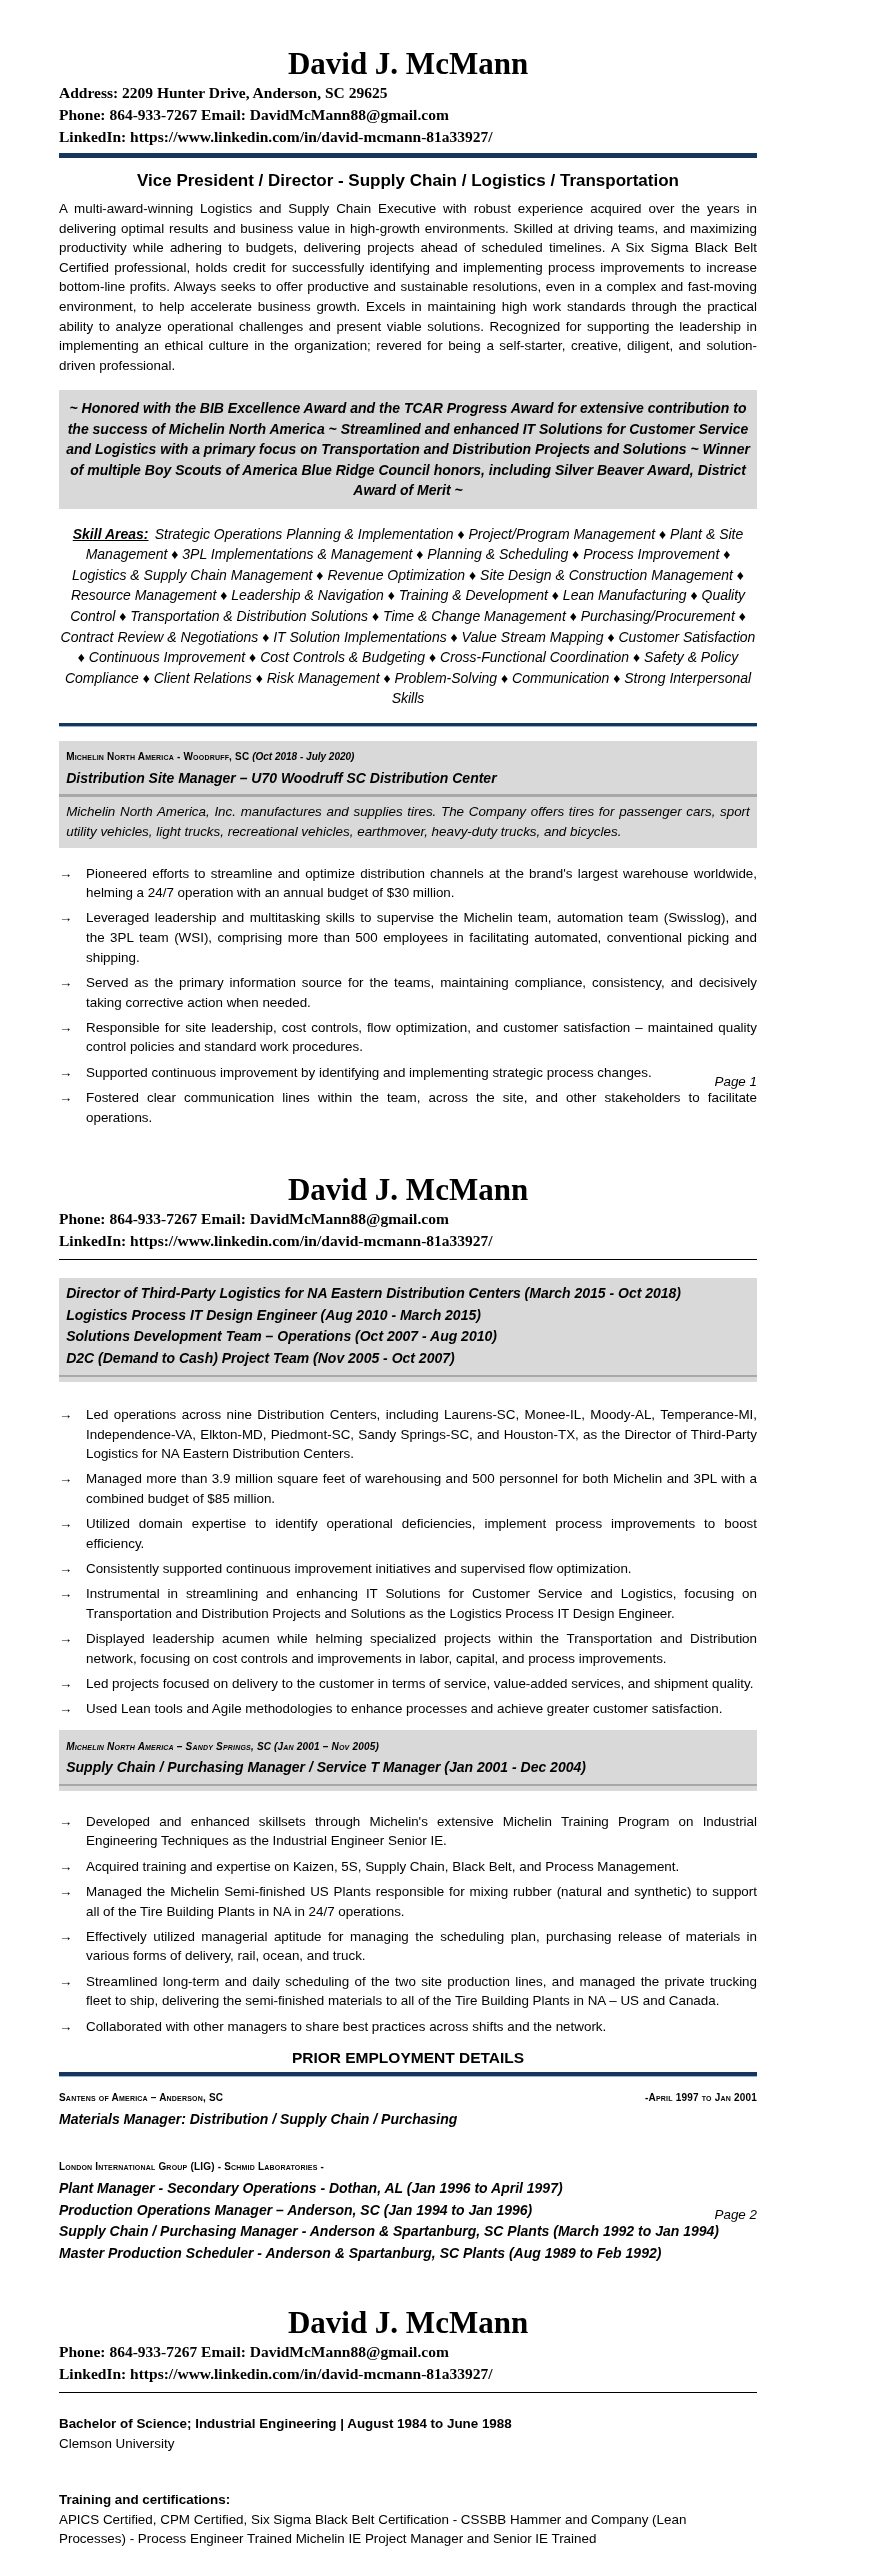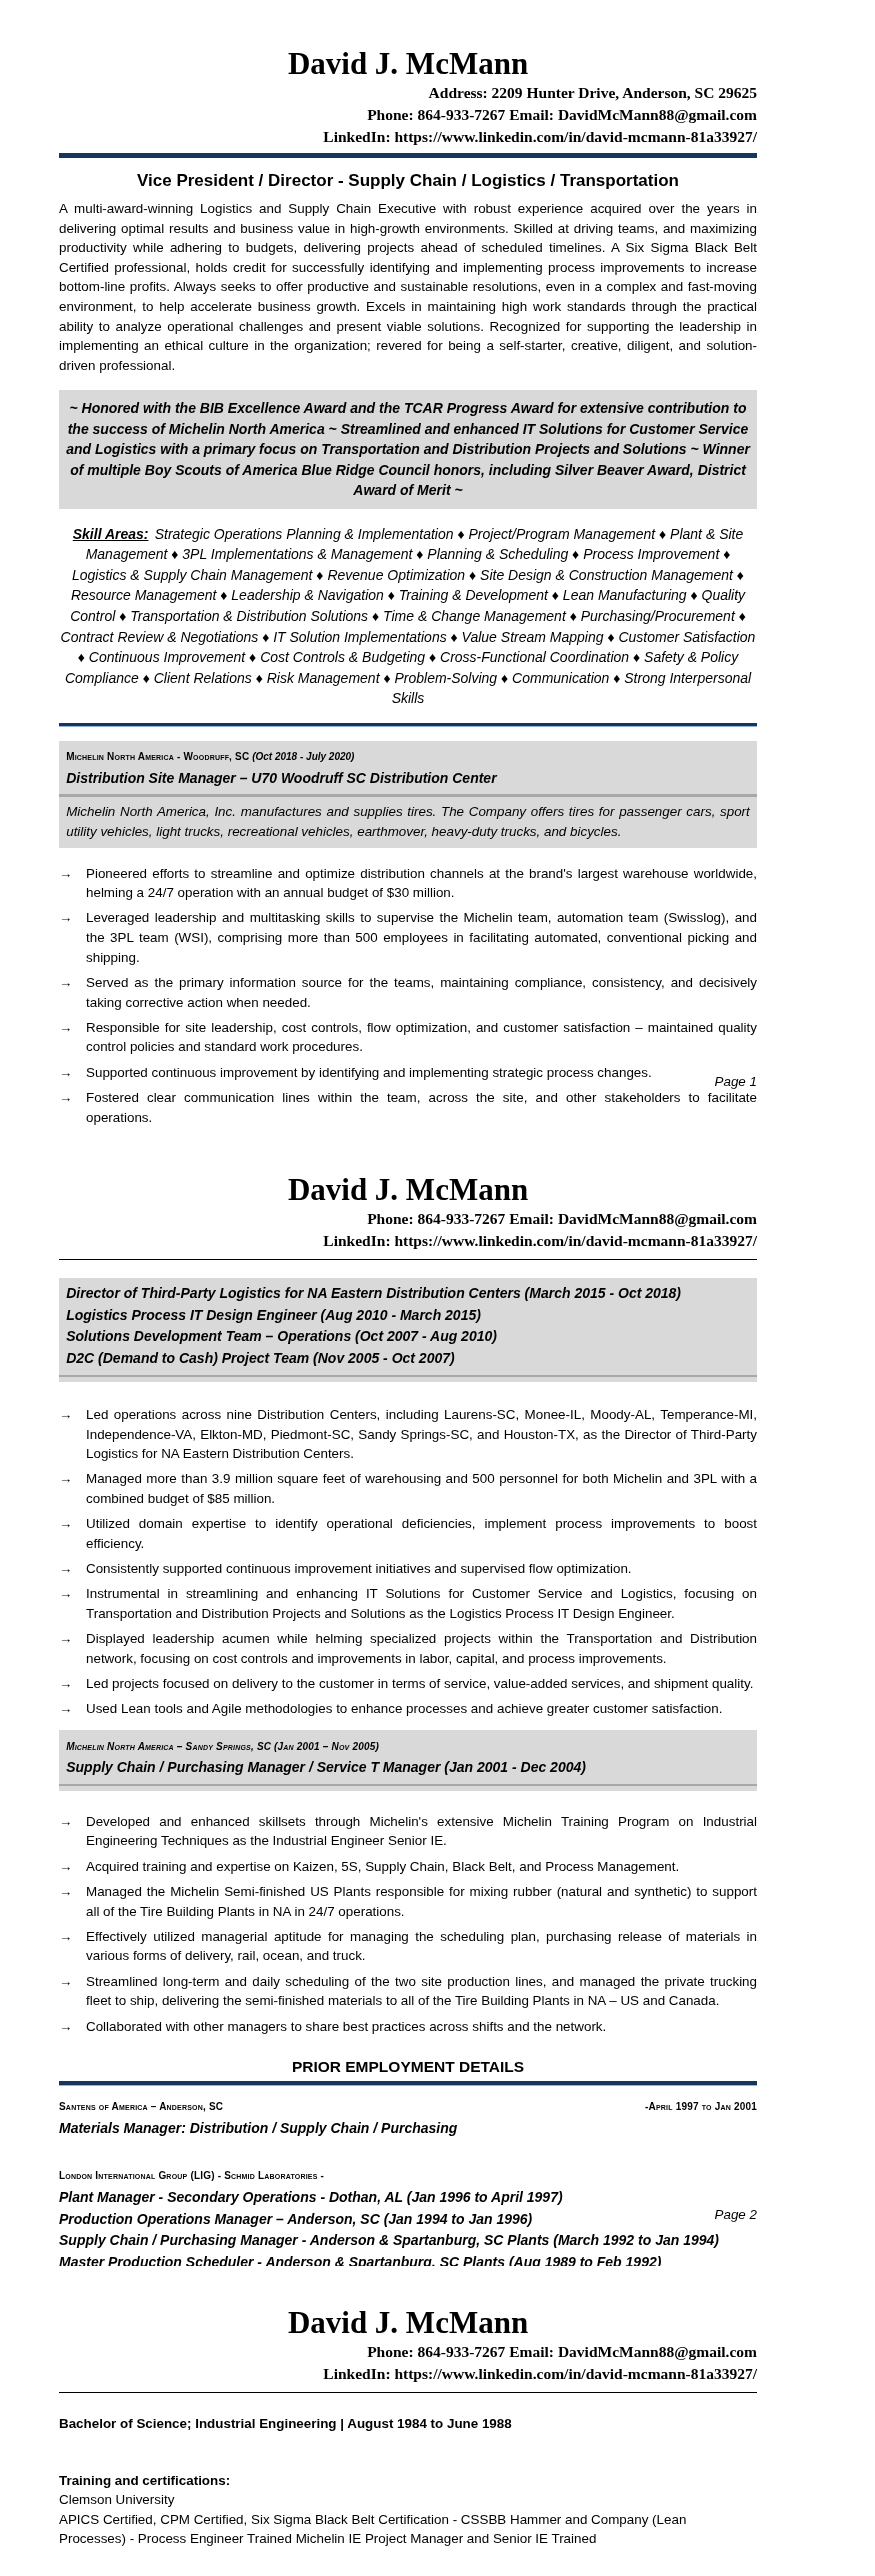--- a/index.html
+++ b/index.html
@@ -5,21 +5,21 @@
   html,body { margin:0; padding:0; background:#ffffff; }
   body { width:876px; font-family:"Liberation Sans", sans-serif; color:#000; }
   .page { width:816px; height:1133px; box-sizing:border-box; padding:0 59px;
           position:relative; overflow:hidden; background:#fff; }
   .p1 { padding-top:47px; } .p2 { padding-top:40px; } .p3 { padding-top:40px; }
 
   
   .name { font-family:"Liberation Serif", serif; font-weight:bold; font-size:31px;
           line-height:1.12; text-align:center; }
   .contact { font-family:"Liberation Serif", serif; font-weight:bold; font-size:15.5px;
-             line-height:1.42; text-align:right; }
+             line-height:1.42; text-align:left; }
   .rule { margin-top:5.2px; }
   .rule-navy-thick { height:4.6px; background:#17365d; }
   .rule-navy { height:3.6px; background:#17365d; border-bottom:1px solid #95b3d7; }
   .rule-black { height:1.5px; background:#000; margin-top:7.2px; }
 
   .role-title { font-weight:bold; font-size:17px; text-align:center; margin-top:13.4px; }
   .summary { font-size:13.4px; line-height:19.6px; text-align:justify; margin-top:8.2px; }
 
   .gray-box { background:#d9d9d9; margin-top:14.4px; padding:8.2px 4.1px; font-weight:bold;
               font-style:italic; font-size:14px; line-height:20.6px; text-align:center; }
@@ -190,21 +190,21 @@
     <li>
         <span class="arr">→</span>
         <span class="btxt">Streamlined long-term and daily scheduling of the two site production lines, and managed the private trucking fleet to ship, delivering the semi-finished materials to all of the Tire Building Plants in NA – US and Canada.</span>
       </li>
     <li>
         <span class="arr">→</span>
         <span class="btxt">Collaborated with other managers to share best practices across shifts and the network.</span>
       </li>
   </ul>
 
-  <div class="sec-title" style="margin-top:22px;">PRIOR EMPLOYMENT DETAILS</div>
+  <div class="sec-title" style="margin-top:13px;">PRIOR EMPLOYMENT DETAILS</div>
   <div class="rule rule-navy"></div>
 
   <div class="two-col" style="margin-top:10.3px;">
     <span class="sc company-line">Santens of America – Anderson, SC</span>
     <span class="sc company-line">-April 1997 to Jan 2001</span>
   </div>
   <div class="role-line">Materials Manager:  Distribution / Supply Chain / Purchasing</div>
 
   <div class="company-line sc mt50">London International Group (LIG) - Schmid Laboratories -</div>
   <div class="role-line">Plant Manager - Secondary Operations - Dothan, AL (Jan 1996 to April 1997)</div>
@@ -215,19 +215,19 @@
   <div class="page-footer">Page 2</div>
 </div>
 
 <div class="page p3">
   <div class="name">David J. McMann</div>
   <div class="contact">Phone: 864-933-7267 Email: DavidMcMann88@gmail.com</div>
   <div class="contact">LinkedIn: https://www.linkedin.com/in/david-mcmann-81a33927/</div>
   <div class="rule rule-black"></div>
 
   <div class="line bd" style="margin-top:20.6px;">Bachelor of Science; Industrial Engineering | August 1984 to June 1988</div>
+  <div class="line">Clemson University</div>
+
   <div class="line bd mt72">Training and certifications:</div>
-
-  <div class="line">Clemson University</div>
   <div class="line">APICS Certified, CPM Certified, Six Sigma Black Belt Certification - CSSBB Hammer and Company (Lean Processes) - Process Engineer Trained Michelin IE Project Manager and Senior IE Trained</div>
 
 </div>
 
 
 </body></html>

